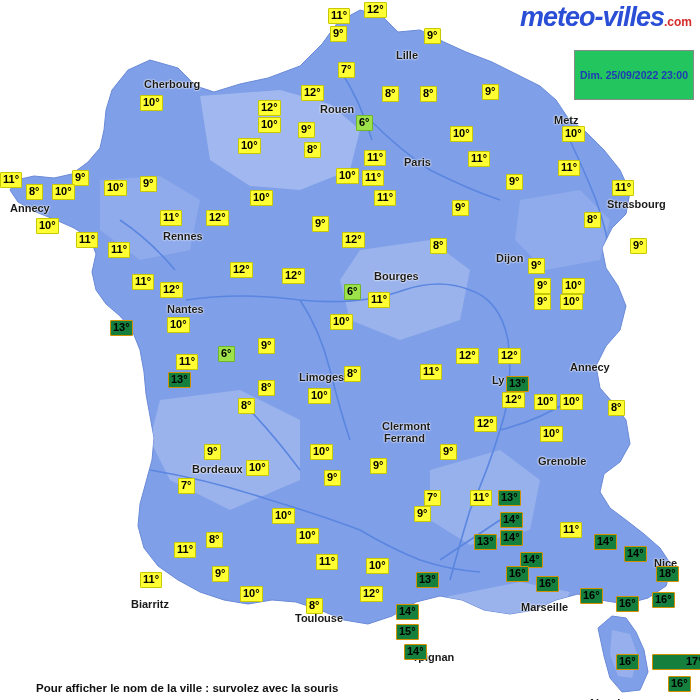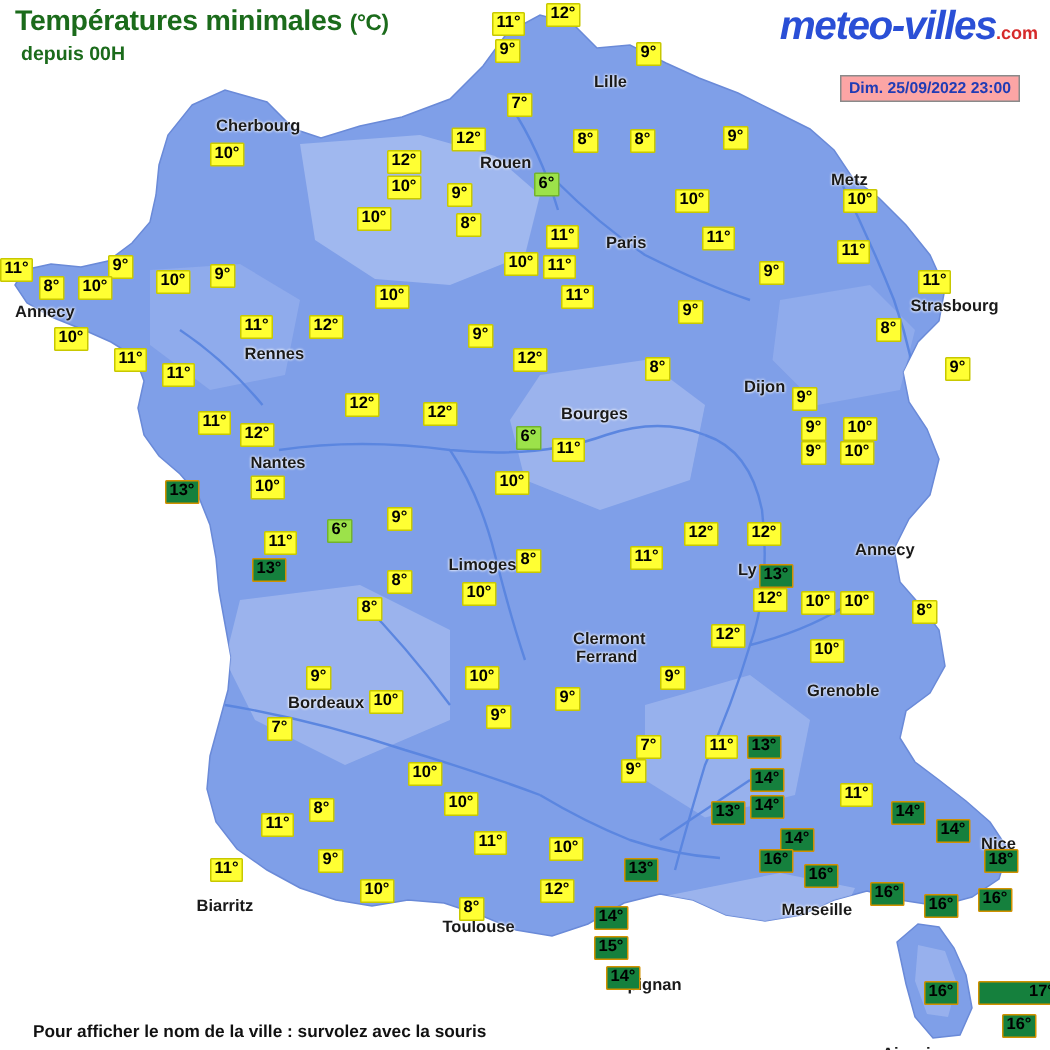--- a/index.html
+++ b/index.html
@@ -53,34 +53,34 @@
     text-shadow: 1px 1px 0 #ffffff;
   }
   #brand .dotcom {
     font-size: 12px;
     font-style: normal;
     color: #d62a2a;
     letter-spacing: 0;
   }
   #date-box {
     position: absolute;
-    right: 20px;
+    right: 6px;
     top: 50px;
     z-index: 40;
-    background: #fca5a5;
+    background: #22c55e;
     border: 1px solid #8a8a8a;
     color: #1f3bb5;
     font-size: 10.5px;
     font-weight: bold;
-    padding: 2px 5px;
+    padding: 18px 5px;
     white-space: nowrap;
   }
   #footer-note {
     position: absolute;
-    left: 22px;
+    left: 36px;
     bottom: 6px;
     z-index: 40;
     font-size: 11.5px;
     font-weight: bold;
     color: #111111;
   }
   
   #map-wrap {
     position: absolute;
     left: 0;
@@ -190,27 +190,20 @@
         <path d="M120,220 Q150,240 175,270"></path>
         <path d="M440,560 Q470,540 500,520"></path>
       </g>
 
       <path d="M598,628 L612,616 L626,618 L636,632 L644,650 L648,672 L640,690
                L622,692 L610,678 L604,656 Z" fill="#7f9fe8" stroke="#6a8ad8" stroke-width="1"></path>
       <path d="M612,630 L630,634 L638,656 L632,678 L618,676 L610,654 Z" fill="#a6bcf0" opacity="0.6"></path>
     </svg>
   </div>
 
-  <div id="title-block">
-    <div id="main-title">
-      <span>Températures minimales</span>
-      <span class="unit">(°C)</span>
-    </div>
-    <div id="subtitle">depuis 00H</div>
-  </div>
 
   <div id="brand">
     <span>meteo-villes</span><span class="dotcom">.com</span>
   </div>
 
   <div id="date-box">Dim. 25/09/2022 23:00</div>
 
   <div id="footer-note">Pour afficher le nom de la ville : survolez avec la souris</div>
 
   <div id="city-layer">

